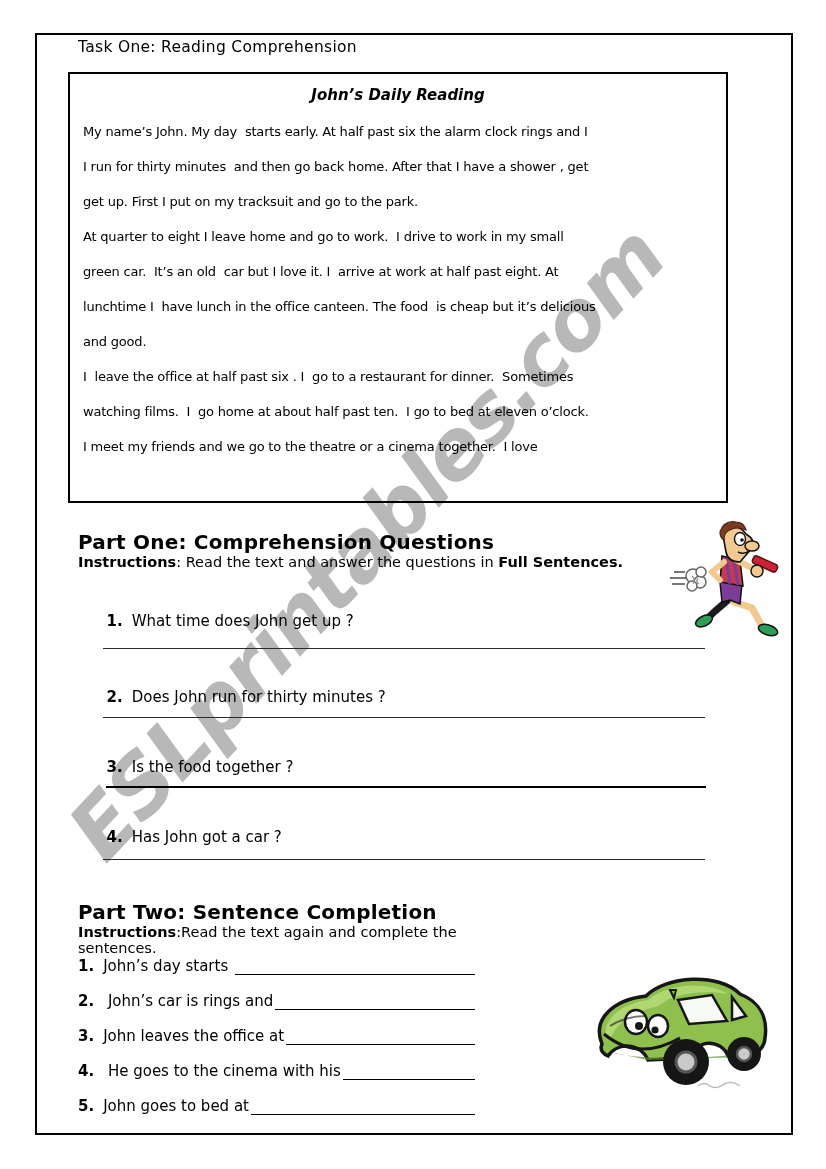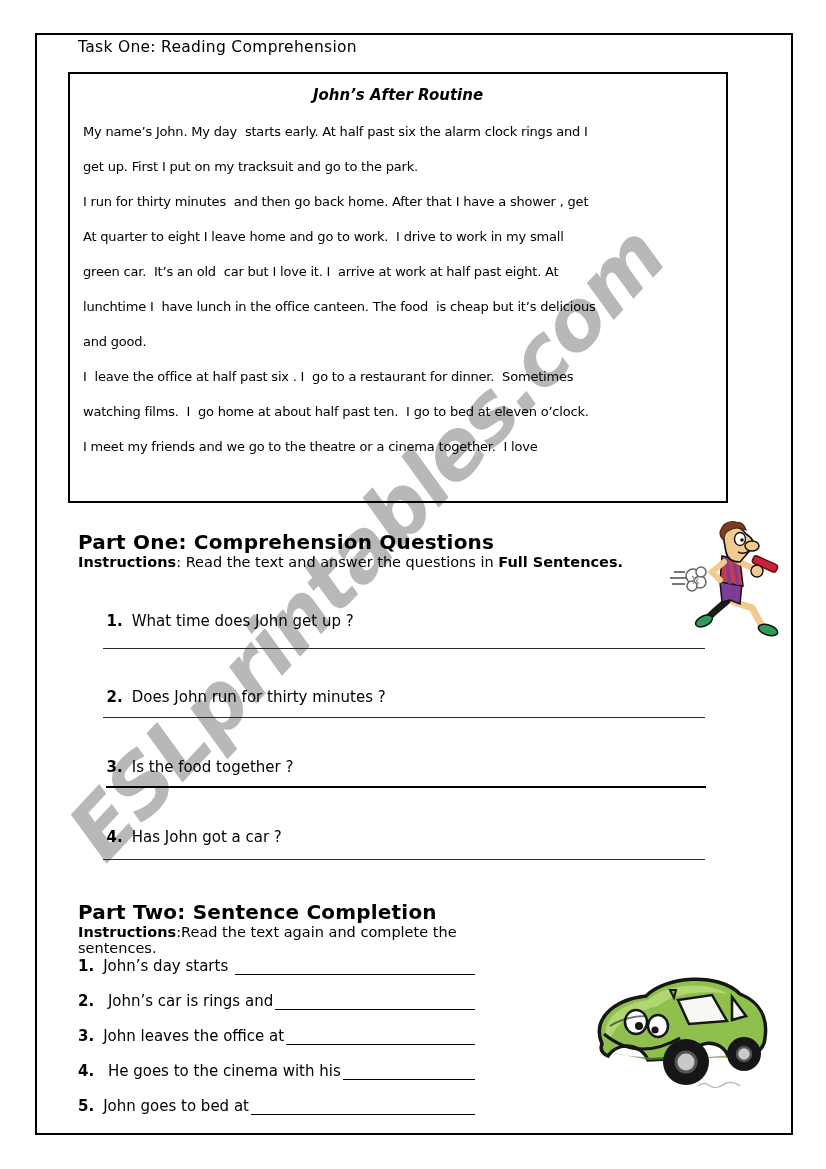--- a/index.html
+++ b/index.html
@@ -46,25 +46,25 @@
 
 <div class="watermark">ESLprintables.com</div>
 
 <div class="content">
 
   <div class="page-border"></div>
 
   <div class="task-heading">Task One: Reading Comprehension</div>
 
   <div class="reading-box">
-    <div class="reading-title">John’s After Routine</div>
+    <div class="reading-title">John’s Daily Reading</div>
     <div class="passage">
       <div class="line">My name’s John. My day  starts early. At half past six the alarm clock rings and I</div>
+      <div class="line">I run for thirty minutes  and then go back home. After that I have a shower , get</div>
       <div class="line">get up. First I put on my tracksuit and go to the park.</div>
-      <div class="line">I run for thirty minutes  and then go back home. After that I have a shower , get</div>
       <div class="line">At quarter to eight I leave home and go to work.  I drive to work in my small</div>
       <div class="line">green car.  It’s an old  car but I love it. I  arrive at work at half past eight. At</div>
       <div class="line">lunchtime I  have lunch in the office canteen. The food  is cheap but it’s delicious</div>
       <div class="line">and good.</div>
       <div class="line">I  leave the office at half past six . I  go to a restaurant for dinner.  Sometimes</div>
       <div class="line">watching films.  I  go home at about half past ten.  I go to bed at eleven o’clock.</div>
       <div class="line">I meet my friends and we go to the theatre or a cinema together.  I love</div>
     </div>
   </div>
 

